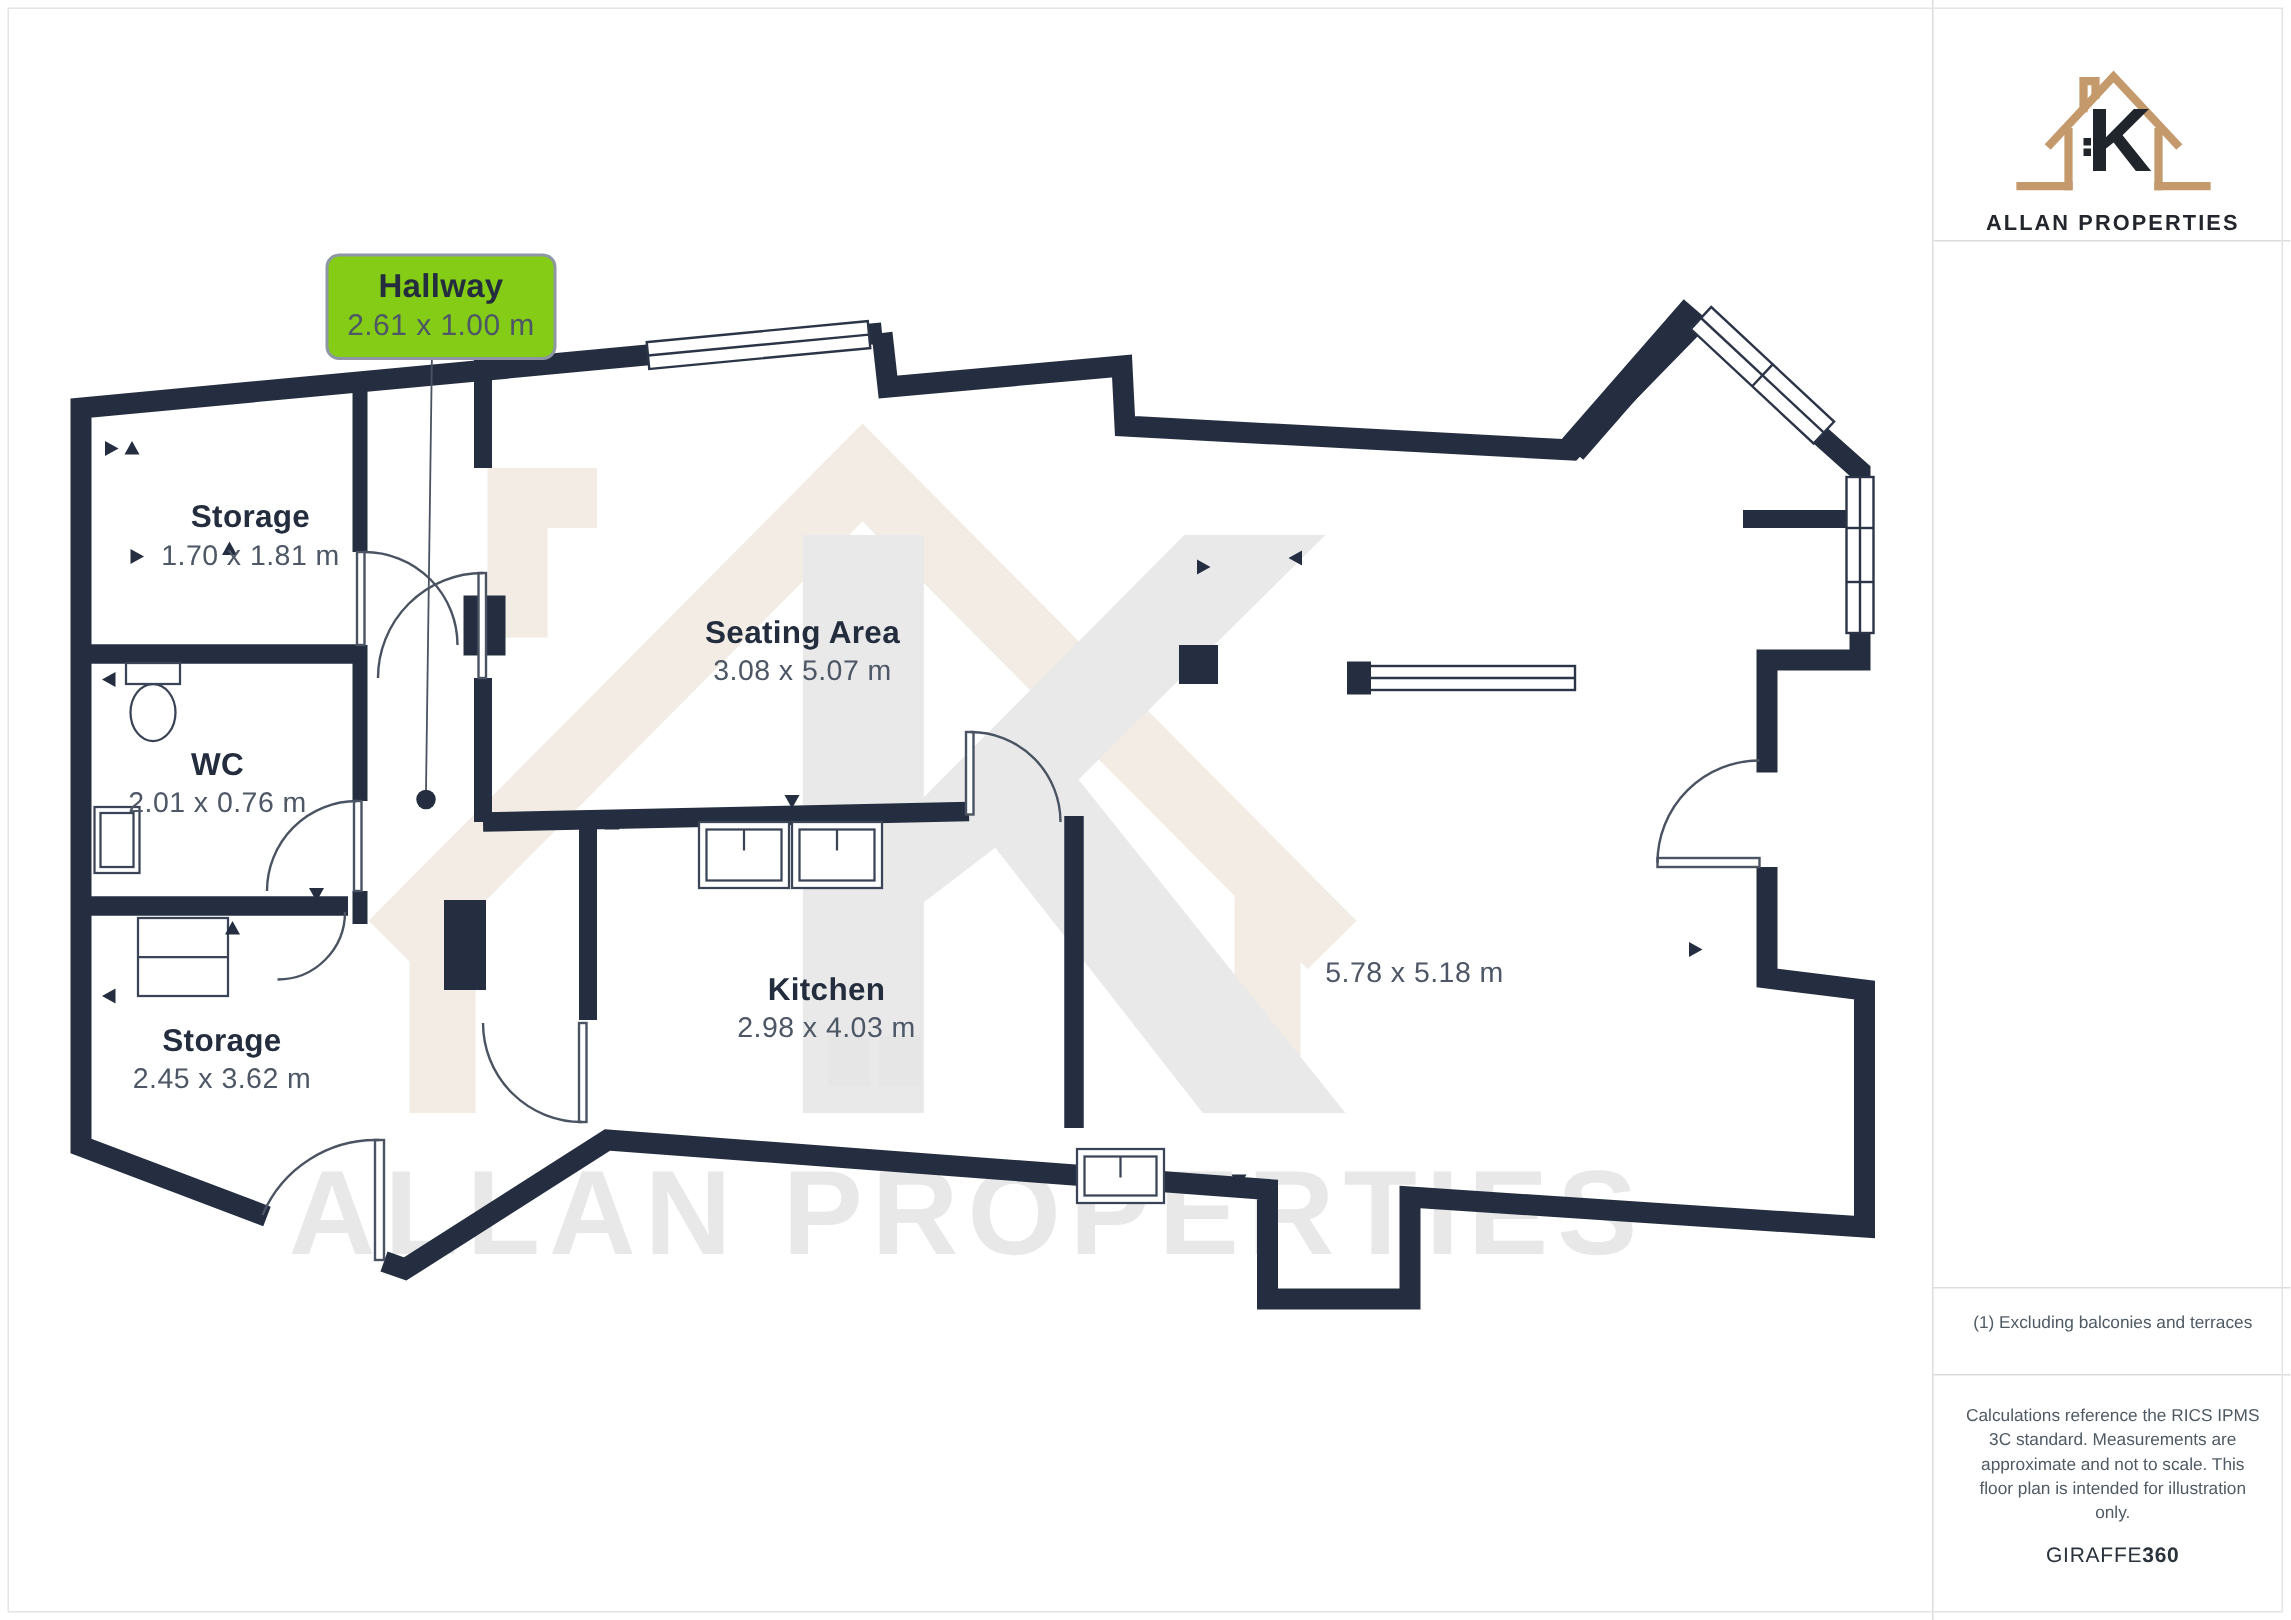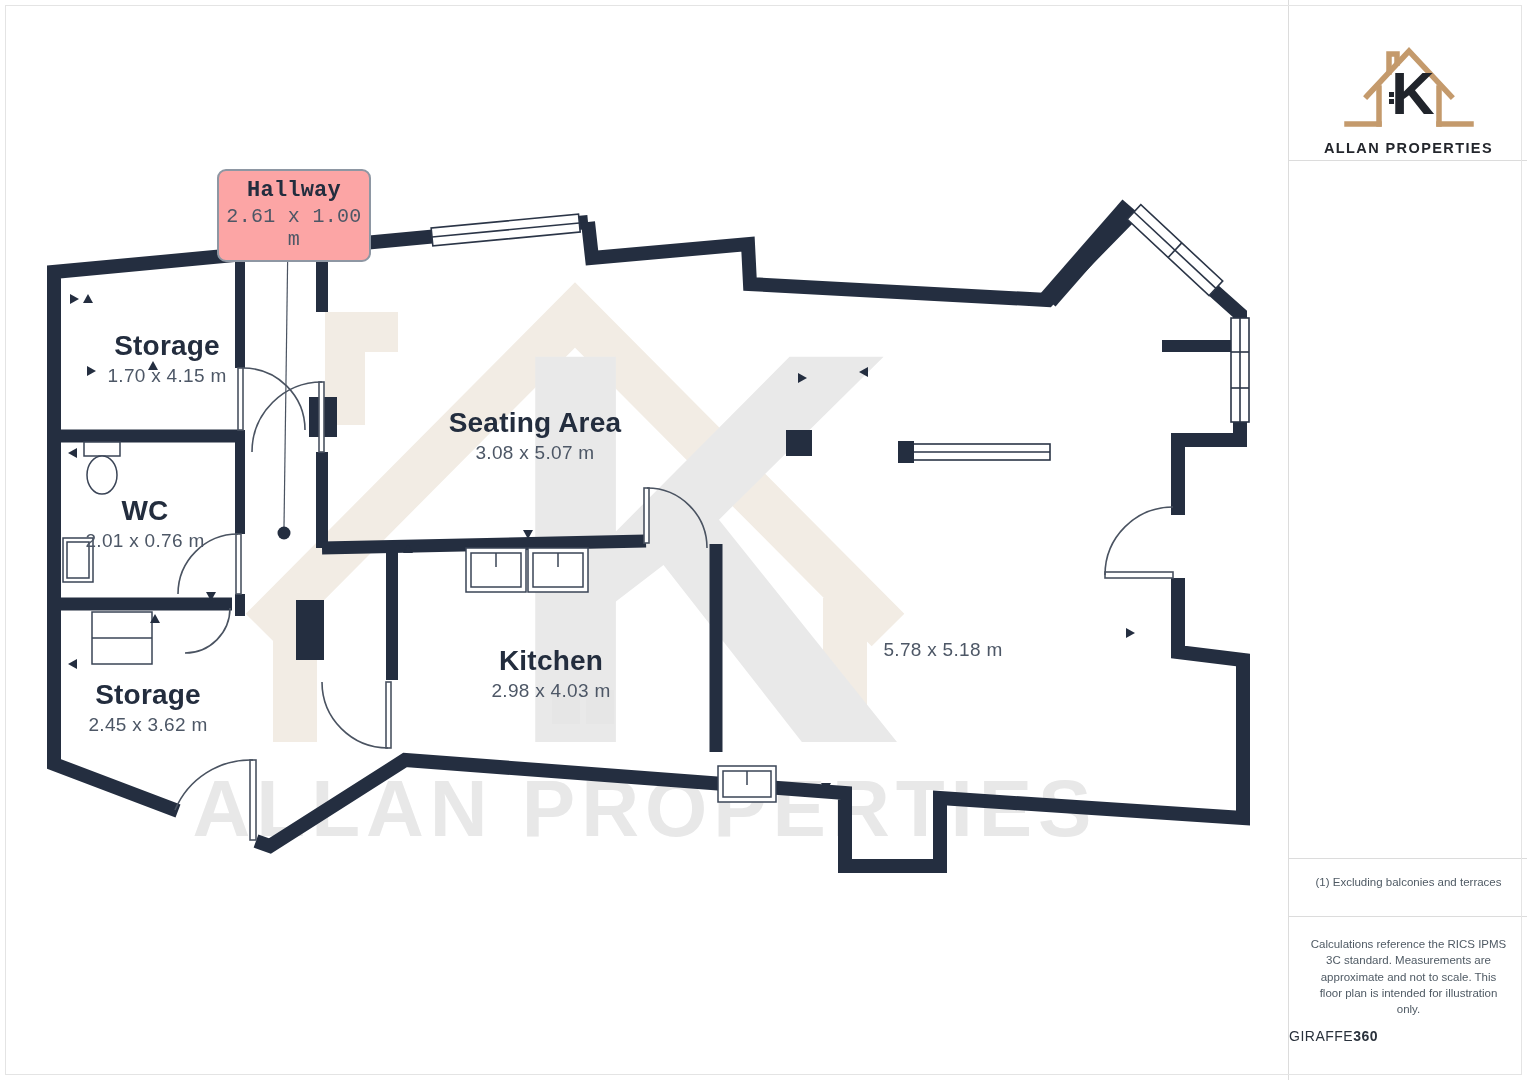--- a/index.html
+++ b/index.html
@@ -3,41 +3,41 @@
 <meta charset="utf-8">
 <style>
   html,body{margin:0;padding:0;background:#fff;}
   .page{position:relative;width:1527px;height:1080px;background:#ffffff;
         font-family:"Liberation Sans",sans-serif;overflow:hidden;}
   .page-border{position:absolute;inset:5px;border:1px solid #e4e4e4;pointer-events:none;z-index:50;}
   
   .plan-area{position:absolute;left:0;top:0;width:1288px;height:1080px;}
   .plan-svg{position:absolute;left:0;top:0;}
   .room-label{position:absolute;transform:translate(-50%,-50%);text-align:center;white-space:nowrap;z-index:4;}
-  .room-name{font-size:28px;font-weight:700;color:#232d3e;letter-spacing:.2px;}
+  .room-name{font-size:21px;font-weight:700;color:#232d3e;letter-spacing:.2px;}
   .room-dims{font-size:19px;color:#4d5766;margin-top:3px;letter-spacing:.3px;}
-  .hall-box{position:absolute;left:217px;top:169px;width:146px;background:#fca5a5;border:2px solid #8e97a3;
-            border-radius:9px;text-align:center;padding:7px 2px 9px;z-index:5;font-family:Liberation Mono, monospace;}
+  .hall-box{position:absolute;left:217px;top:169px;width:146px;background:#84cc16;border:2px solid #8e97a3;
+            border-radius:9px;text-align:center;padding:7px 2px 9px;z-index:5;}
   .hall-box .room-name{font-size:22px;}
   .hall-box .room-dims{font-size:20px;margin-top:2px;}
   
   .sidebar{position:absolute;left:1288px;top:0;width:239px;height:1080px;background:#fff;
            border-left:1px solid #dcdcdc;z-index:10;}
   .sb-sep{position:absolute;left:0;width:100%;border-top:1px solid #dcdcdc;}
   .logo-block{position:absolute;top:34px;left:0;width:100%;text-align:center;}
   .brand-text{font-size:14.5px;font-weight:800;letter-spacing:1.4px;color:#23262c;margin-top:2px;}
   .area-block{position:absolute;top:470px;left:0;width:100%;text-align:center;}
   .area-title{font-size:15px;font-weight:700;color:#1d2633;}
   .area-sup{font-size:9px;vertical-align:super;font-weight:700;}
   .area-value{font-size:13.5px;color:#5c6672;margin-top:14px;}
   .footnote{position:absolute;top:876px;left:0;width:100%;text-align:center;
             font-size:11.5px;color:#4f5a64;}
   .disclaimer{position:absolute;top:936px;left:0;width:100%;box-sizing:border-box;padding:0 20px;
               text-align:center;font-size:11.5px;line-height:1.42;color:#4f5a64;}
-  .credit{position:absolute;top:1028px;left:0;width:100%;
+  .credit{position:absolute;top:1028px;left:0;width:100%;text-align:center;
           font-size:14px;color:#2a323c;letter-spacing:.5px;}
   .credit b{font-weight:800;}
 </style>
 </head>
 <body>
 
 <div class="page">
   <div class="page-border"></div>
 
   <div class="plan-area">
@@ -187,21 +187,21 @@
         <circle cx="284" cy="533" r="6.5" fill="#242e40"></circle>
       </g>
     </svg>
 
     <div class="hall-box">
       <div class="room-name">Hallway</div>
       <div class="room-dims">2.61 x 1.00 m</div>
     </div>
     <div class="room-label" style="left:167px;top:358px;">
       <div class="room-name">Storage</div>
-      <div class="room-dims">1.70 x 4.15 m</div>
+      <div class="room-dims">1.70 x 1.81 m</div>
     </div>
     <div class="room-label" style="left:145px;top:523px;">
       <div class="room-name">WC</div>
       <div class="room-dims">2.01 x 0.76 m</div>
     </div>
     <div class="room-label" style="left:535px;top:407px;margin-top:28px;">
       <div class="room-name">Seating Area</div>
       <div class="room-dims">3.08 x 5.07 m</div>
     </div>
     <div class="room-label" style="left:551px;top:673px;">

